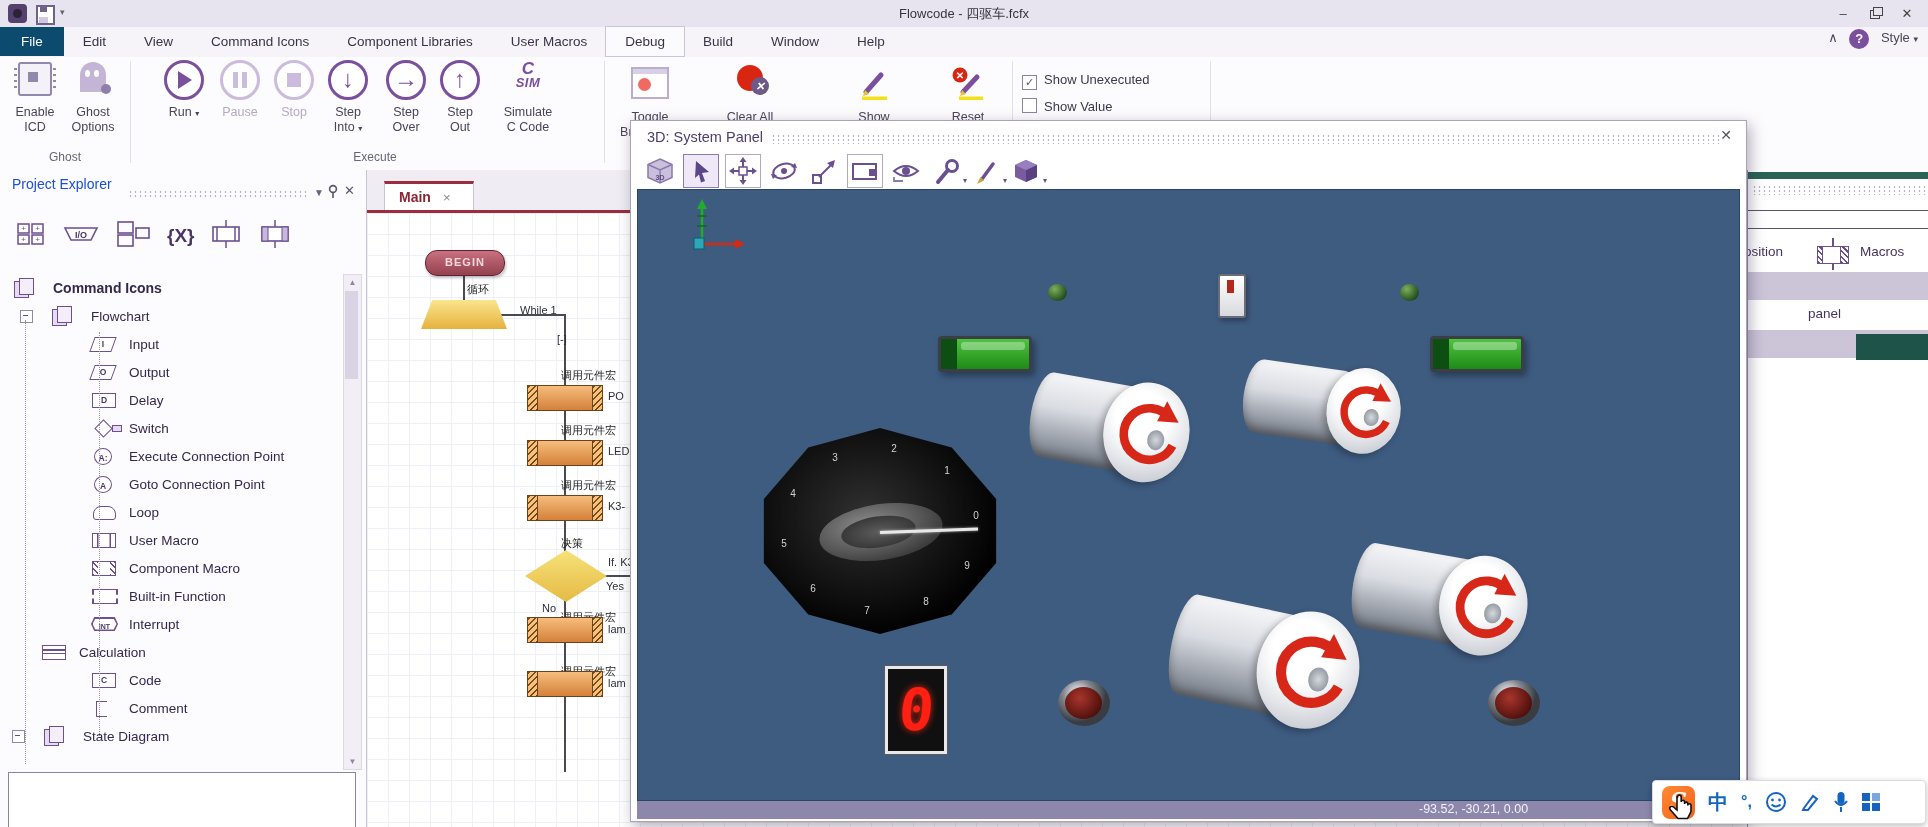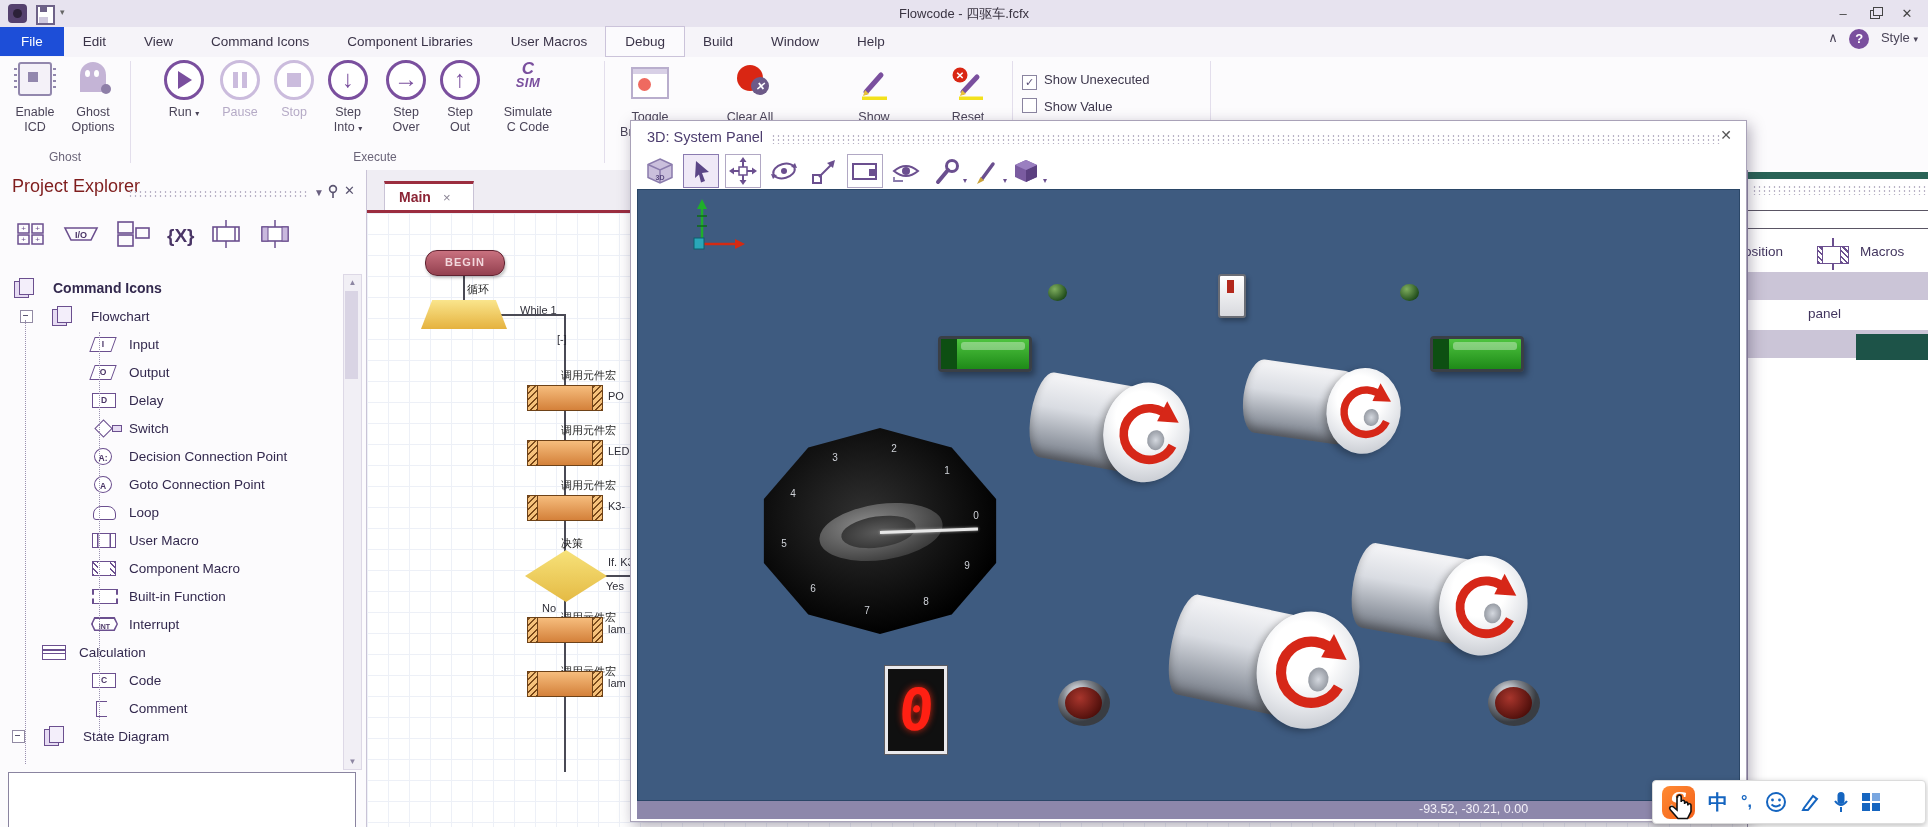--- a/index.html
+++ b/index.html
@@ -14,21 +14,21 @@
   #saveicon i{position:absolute;left:2px;top:0;width:7px;height:5px;background:#6e6288;display:block}
   #saveicon b{position:absolute;left:1px;bottom:0;width:9px;height:6px;background:#cfc8de;display:block}
   #qa-caret{position:absolute;left:60px;top:7px;font-size:9px;color:#666}
   #wintitle{position:absolute;left:0;right:0;top:5px;text-align:center;font-size:13px;color:#3a3442}
   .winctl{position:absolute;top:6px;width:30px;height:16px;text-align:center;font-size:13px;color:#444;line-height:15px}
   #ctl-restore i{position:absolute;left:10px;top:4px;width:8px;height:7px;border:1px solid #444}
   #ctl-restore b{position:absolute;left:13px;top:1px;width:8px;height:7px;border:1px solid #444;background:#e7e3ef}
   
   #menubar{position:absolute;left:0;top:27px;width:100%;height:30px;background:#f6f4f9;border-bottom:1px solid #e2dcec}
   .mitem{position:relative;float:left;padding:0 19px;line-height:29px;font-size:13.5px;color:#3a3348;cursor:default}
-  .mitem.filetab{background:#1d4ed8;color:#fff;padding:0 21px}
+  .mitem.filetab{background:#0c4a6e;color:#fff;padding:0 21px}
   .mitem.hl{outline:1px solid #cbc3da;background:#fbfafd}
   #rightmenu{position:absolute;right:10px;top:29px;height:26px;font-size:13px;color:#4a4458}
   #helpq{display:inline-block;width:20px;height:20px;border-radius:50%;background:#7a4f9e;color:#fff;text-align:center;line-height:20px;font-weight:bold;margin:0 8px;vertical-align:middle}
   
   #ribbon{position:absolute;left:0;top:57px;width:100%;height:113px;background:#fcfbfd;border-bottom:1px solid #d8d3e2}
   .rb{position:absolute;top:3px;height:94px;text-align:center;cursor:default}
   .rb .lbl{font-size:12.5px;color:#4a4458;line-height:15px;margin-top:3px}
   .rb.dis .lbl{color:#b5aac6}
   .circ{display:inline-block;width:34px;height:34px;border-radius:50%;border:3px solid #7a4f9e;position:relative;background:#fff}
   .circ.disc{border-color:#cbbcdd}
@@ -52,21 +52,21 @@
   .rgl{position:absolute;top:93px;height:15px;font-size:12px;color:#6a6478;text-align:center}
   .bpt{display:inline-block;width:34px;height:28px;border:2px solid #b9aecd;background:#fff;position:relative}
   .bpt:before{content:"";position:absolute;left:0;top:0;width:100%;height:5px;background:#d8d0e6}
   .bpt i{position:absolute;left:5px;top:9px;width:13px;height:13px;border-radius:50%;background:#ef6a60}
   .bpc{display:inline-block;width:26px;height:26px;border-radius:50%;background:#d92613;position:relative;top:-2px}
   .bpcx{position:absolute;margin-left:-12px;margin-top:10px;width:18px;height:18px;border-radius:50%;background:#6d5a88;color:#fff;font-size:11px;line-height:18px;font-weight:bold;display:inline-block}
   .cbrow{position:absolute;left:1022px;height:20px;font-size:13px;color:#3d374c;line-height:17px}
   .cbx{display:inline-block;width:13px;height:13px;border:1px solid #8a84a0;background:#fff;margin-right:7px;vertical-align:-2px;text-align:center;line-height:12px;font-size:11px;color:#5a4f77}
   
   #explorer{position:absolute;left:0;top:170px;width:366px;bottom:0;background:#fcfbfd;border-right:1px solid #c9c3d6}
-  #exp-head{position:absolute;left:12px;top:6px;font-size:18px;color:#7f1d1d}
+  #exp-head{position:absolute;left:12px;top:6px;font-size:14px;color:#1d4ed8}
   .dots{background-image:radial-gradient(#b9b3c6 1px,transparent 1.2px);background-size:5px 4px}
   #exp-dots{position:absolute;left:128px;top:20px;width:180px;height:9px}
   #exp-dd{position:absolute;left:314px;top:17px;font-size:10px;color:#6a6080}
   #exp-x{position:absolute;left:344px;top:13px;font-size:13px;color:#5a5470}
   #exp-tools{position:absolute;left:16px;top:46px;height:40px;display:flex;gap:15px;align-items:center;color:#6b4f8f}
   .xt{position:relative;display:inline-block}
   #tree{position:absolute;left:0;top:104px;right:26px;font-size:13.5px;color:#33294e}
   .trow{height:28px;display:flex;align-items:center;white-space:nowrap}
   .trow.b{font-weight:bold;font-size:14px}
   .expbox{width:11px;height:11px;border:1px solid #928aa4;background:#fff;margin-right:17px;flex:none;position:relative}
@@ -377,21 +377,21 @@
           <div class="ti">
             <i class="dmnd"></i>
             <i class="swt"></i>
           </div>
           <span>Switch</span>
         </div>
         <div class="trow" style="padding-left: 88px;">
           <div class="ti">
             <i class="circ8"><b>A:</b></i>
           </div>
-          <span>Decision Connection Point</span>
+          <span>Execute Connection Point</span>
         </div>
         <div class="trow" style="padding-left: 88px;">
           <div class="ti">
             <i class="circ8"><b>A</b></i>
           </div>
           <span>Goto Connection Point</span>
         </div>
         <div class="trow" style="padding-left: 88px;">
           <div class="ti">
             <i class="loopi"></i>

